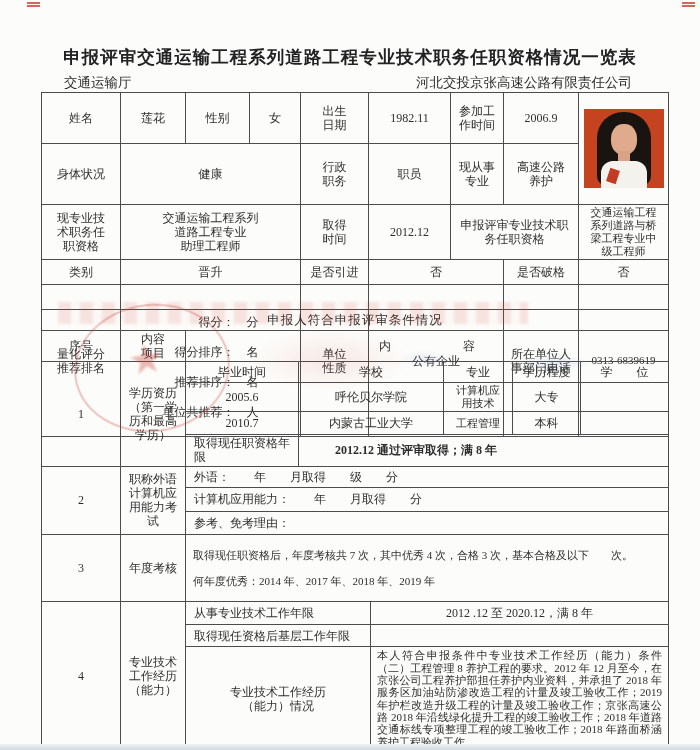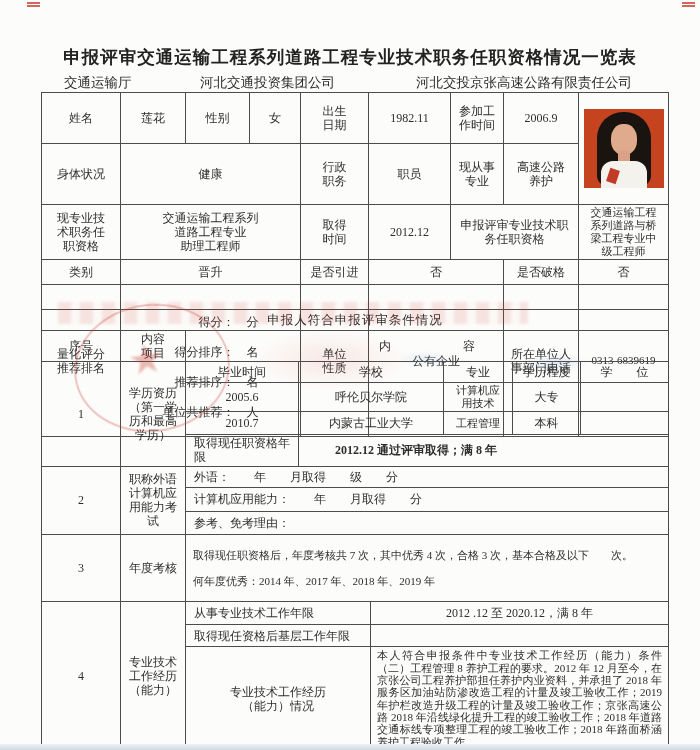--- a/index.html
+++ b/index.html
@@ -99,21 +99,20 @@
     </div>
   <div class="corner-mark corner-right">
       <i></i>
       <i></i>
     </div>
 
   <div class="doc-title">申报评审交通运输工程系列道路工程专业技术职务任职资格情况一览表</div>
 
   <div class="org-line">
     <span class="org-left">交通运输厅</span>
-    <span class="org-mid">河北交通投资集团公司</span>
     <span class="org-right">河北交投京张高速公路有限责任公司</span>
   </div>
 
   <table id="table-top">
     <colgroup>
       <col style="width:79px">
         <col style="width:65px">
         <col style="width:64px">
         <col style="width:51px">
       <col style="width:68px">

